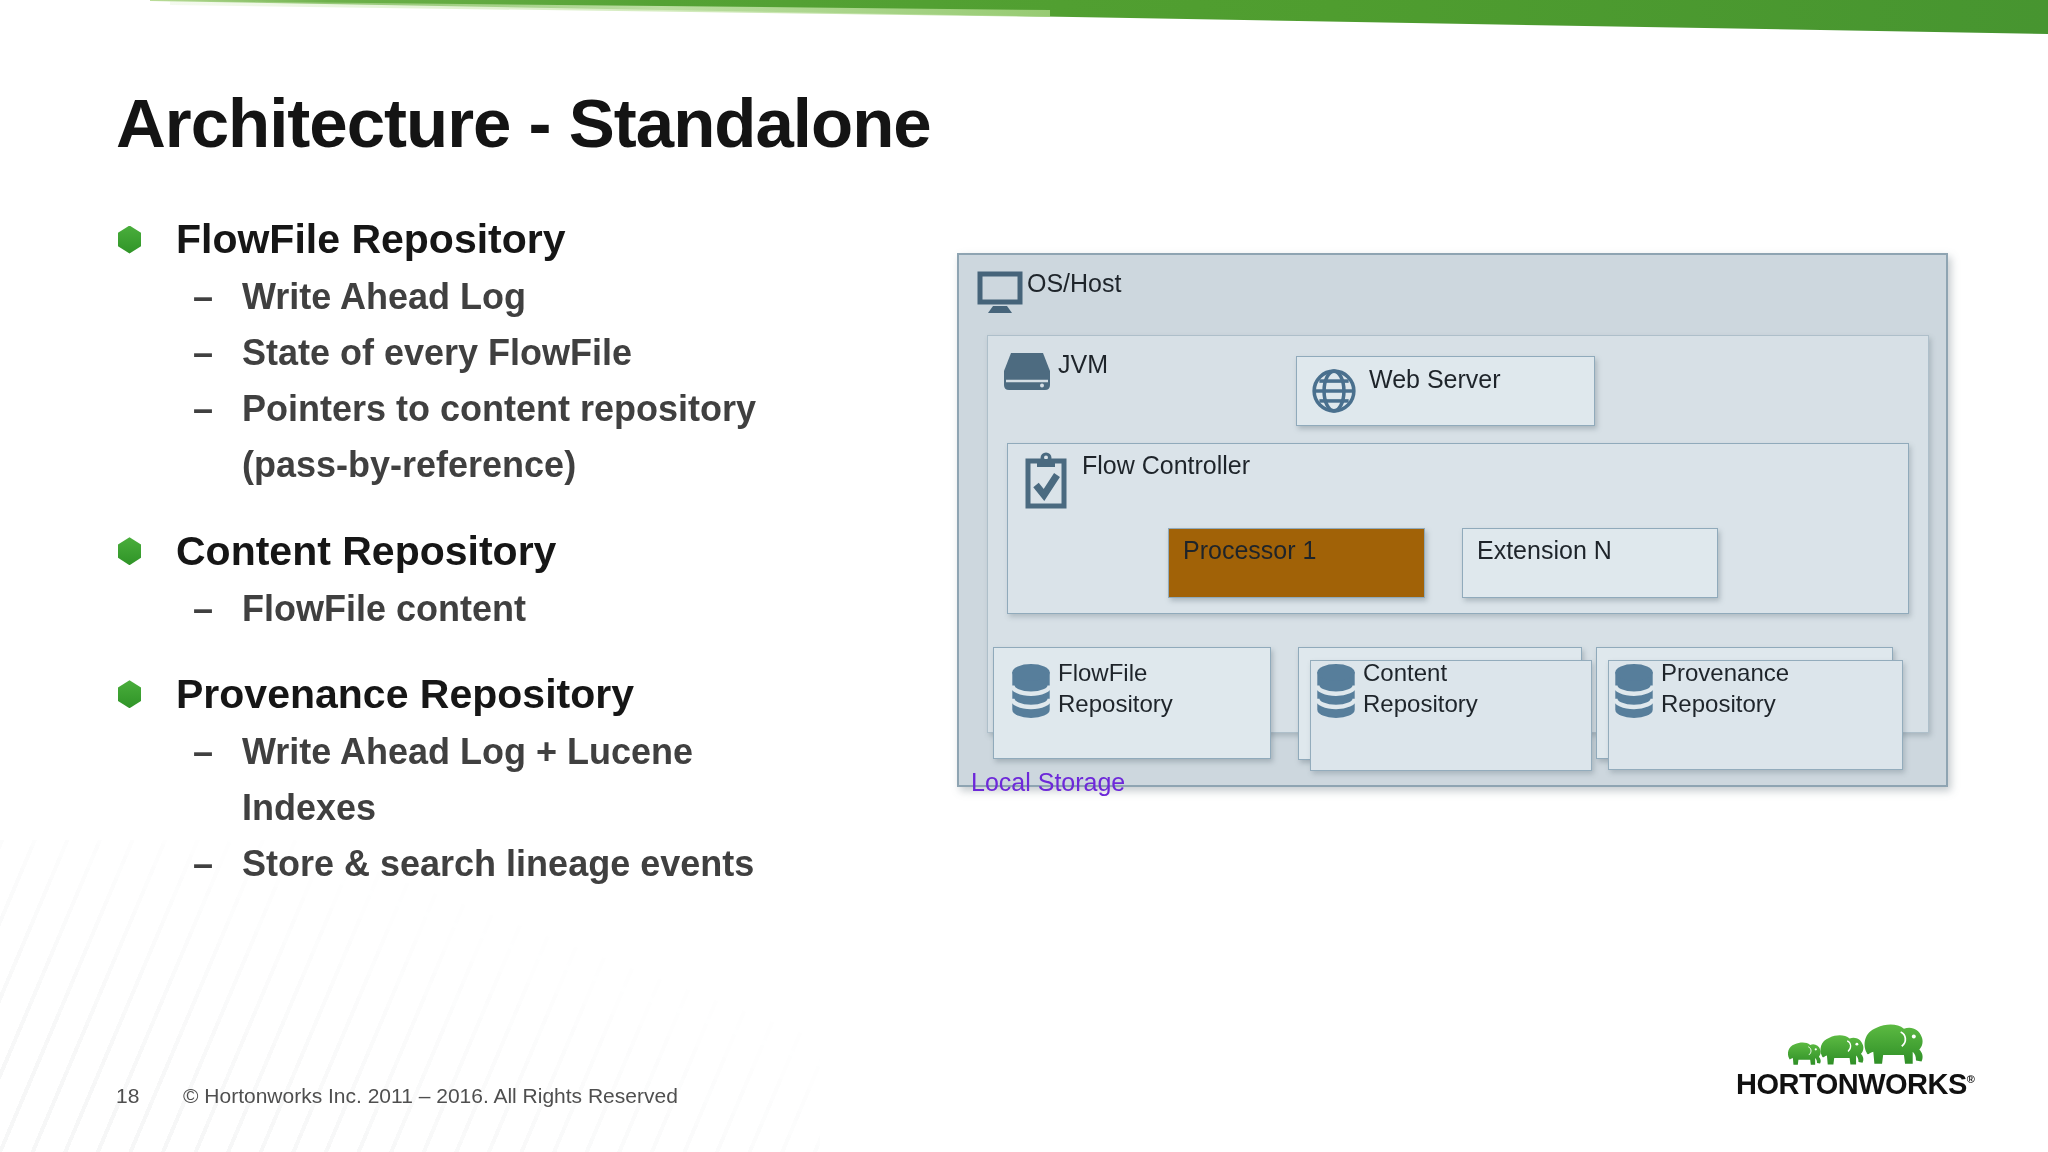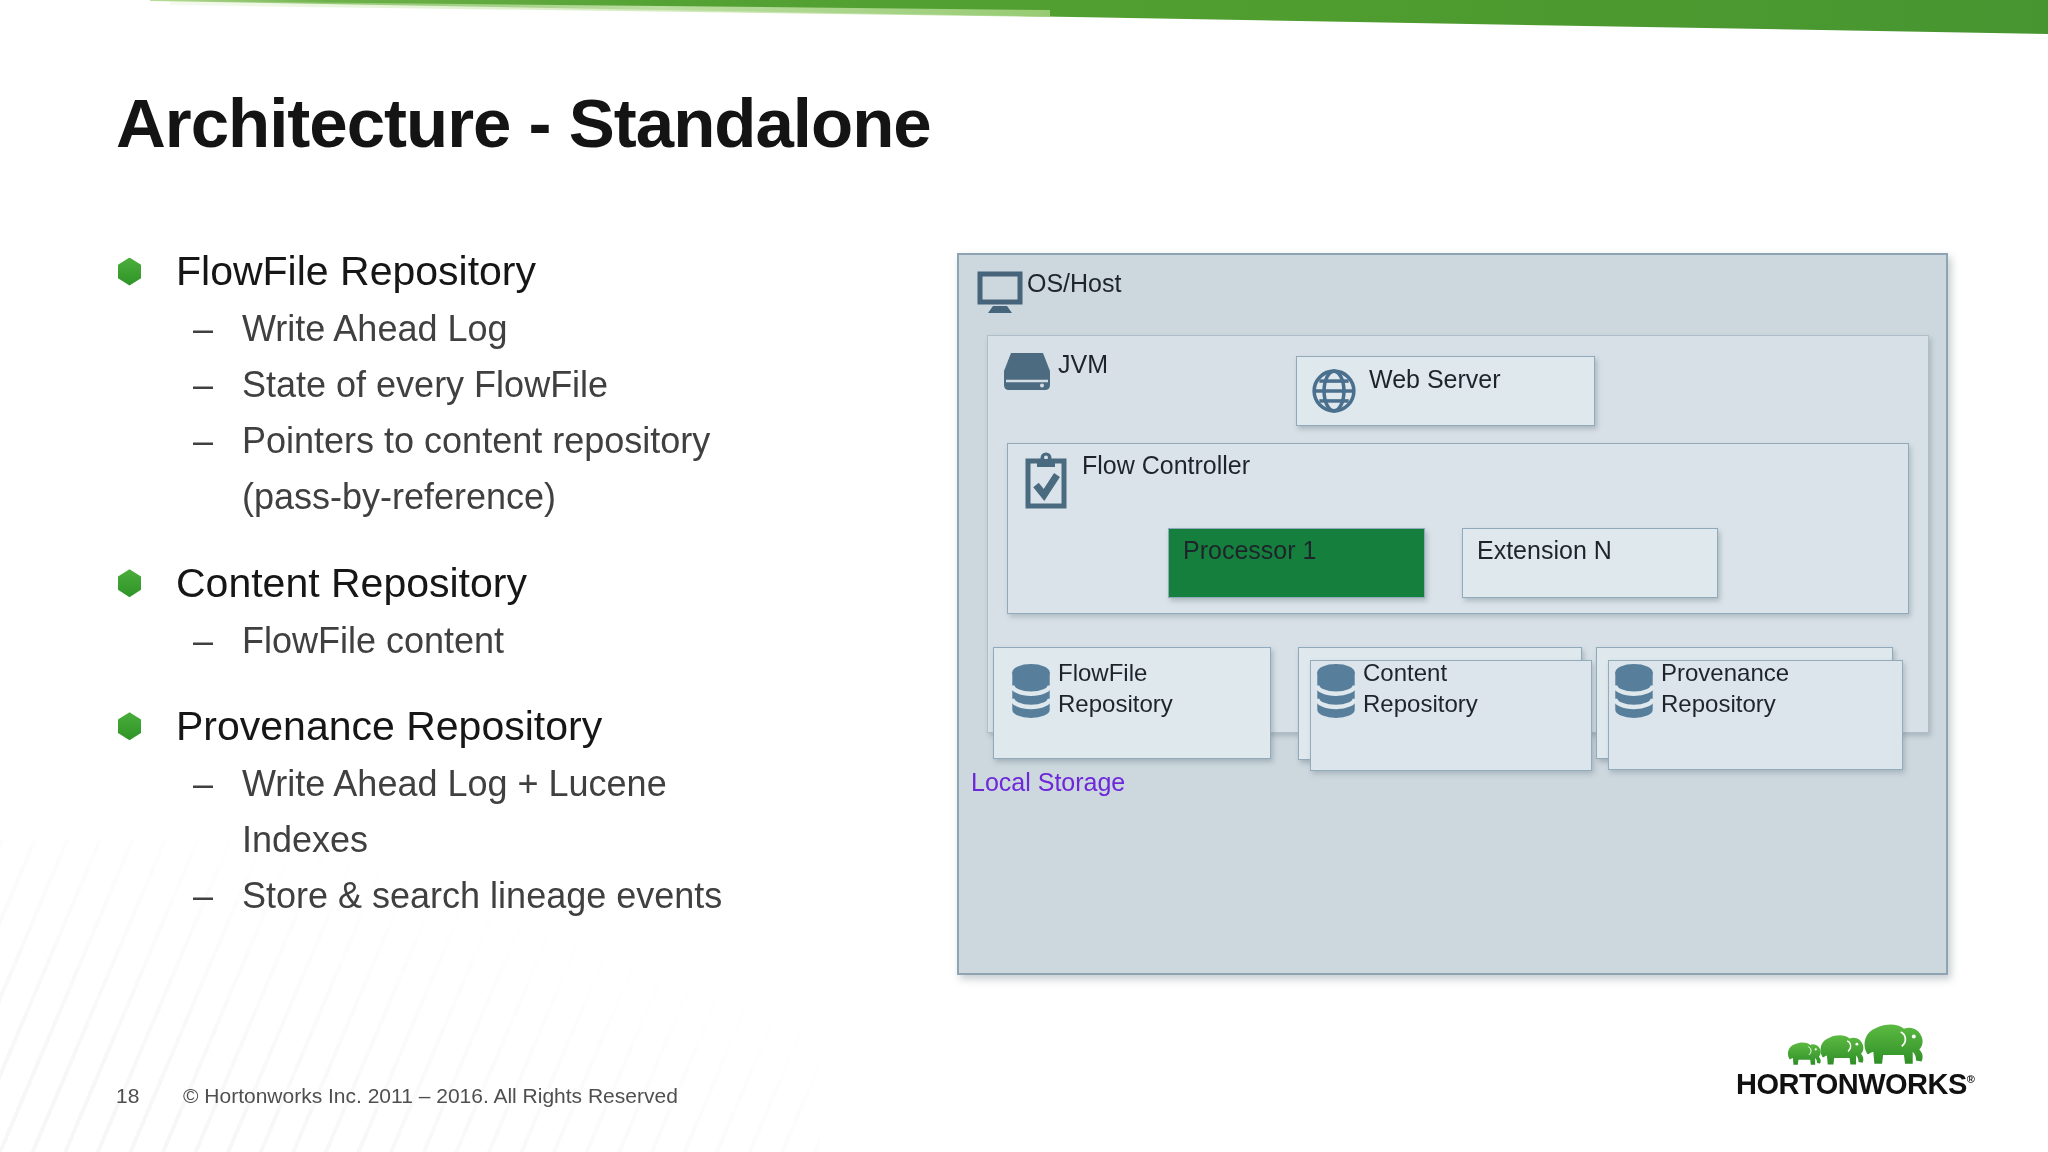--- a/index.html
+++ b/index.html
@@ -25,36 +25,36 @@
     background:repeating-linear-gradient(113deg, rgba(90,100,105,0.05) 0 4px, rgba(0,0,0,0) 4px 30px);
     -webkit-mask-image:linear-gradient(to top right,#000 15%,transparent 70%);
             mask-image:linear-gradient(to top right,#000 15%,transparent 70%);
   }
   
   .title{
     position:absolute;left:116px;top:84px;font-size:69px;font-weight:700;
     letter-spacing:-1px;color:#141414;margin:0;
   }
   
-  .bullets{position:absolute;left:118px;top:248px;width:720px;}
+  .bullets{position:absolute;left:118px;top:216px;width:720px;font-weight:bold;}
   .bullet-group{margin:0 0 34px 0;}
   .group-head{display:flex;align-items:center;margin-bottom:6px;}
   .hex{
     width:23px;height:28px;margin-right:35px;flex:0 0 auto;
     background:linear-gradient(180deg,#4aae3c,#2f9427);
     clip-path:polygon(50% 0,100% 26%,100% 74%,50% 100%,0 74%,0 26%);
   }
   .group-label{font-size:41px;color:#161616;}
   .sub-list{list-style:none;margin:0;padding:0 0 0 75px;}
   .sub-list li{font-size:36px;line-height:1.56;color:#404040;}
   .dash{display:inline-block;width:49px;vertical-align:top;}
   .sub-text{display:inline-block;max-width:560px;vertical-align:top;}
   
   .diagram{
-    position:absolute;left:957px;top:253px;width:991px;height:722px;
+    position:absolute;left:957px;top:253px;width:991px;height:534px;
     background:#cdd7de;border:2px solid #8ea4b2;box-sizing:border-box;
     box-shadow:3px 4px 8px rgba(90,105,115,.35);
     font-size:25px;color:#1e242a;
   }
   .dbox{position:absolute;box-sizing:border-box;}
   .box-label{position:absolute;white-space:nowrap;}
   .jvm-box{
     left:28px;top:80px;width:942px;height:398px;
     background:#d7e0e6;border:1.5px solid #aebfca;
     box-shadow:2px 3px 5px rgba(90,105,115,.30);
@@ -64,21 +64,21 @@
     background:#dfe8ed;border:1.5px solid #90aabb;
     box-shadow:2px 3px 5px rgba(90,105,115,.35);
   }
   .flowcontroller-box{
     left:19px;top:107px;width:902px;height:171px;
     background:#dae3e9;border:1.5px solid #90aabb;
     box-shadow:2px 3px 5px rgba(90,105,115,.30);
   }
   .processor-box{
     left:160px;top:84px;width:257px;height:70px;
-    background:#15803d;border:1.5px solid #90aabb;
+    background:#a16207;border:1.5px solid #90aabb;
     box-shadow:2px 3px 5px rgba(90,105,115,.35);
     text-align:center;
   }
   .extension-box{
     left:454px;top:84px;width:256px;height:70px;
     background:#dfe8ed;border:1.5px solid #90aabb;
     box-shadow:2px 3px 5px rgba(90,105,115,.35);
   }
   .repo-box{
     background:#dfe8ed;border:1.5px solid #90aabb;z-index:2;

